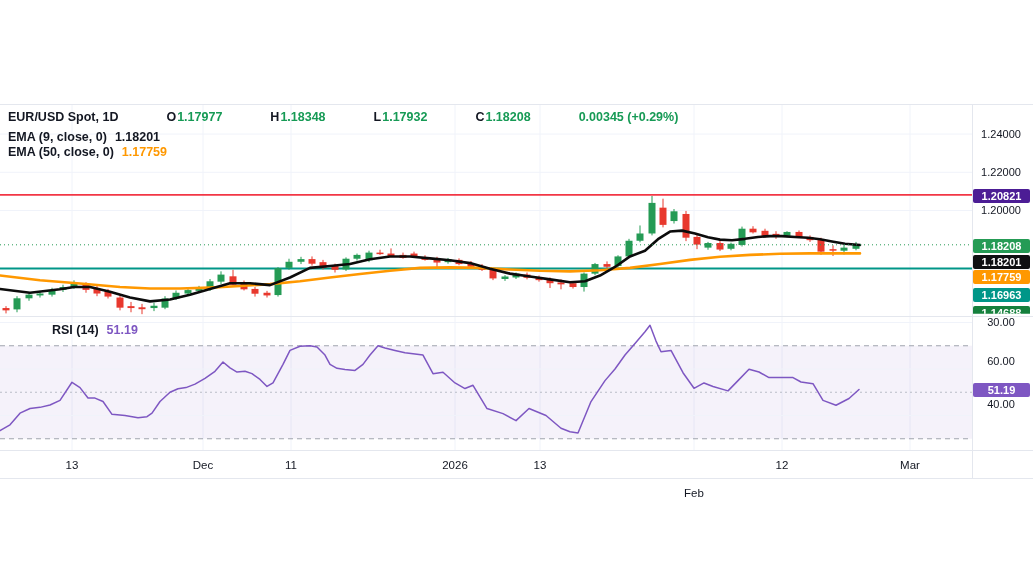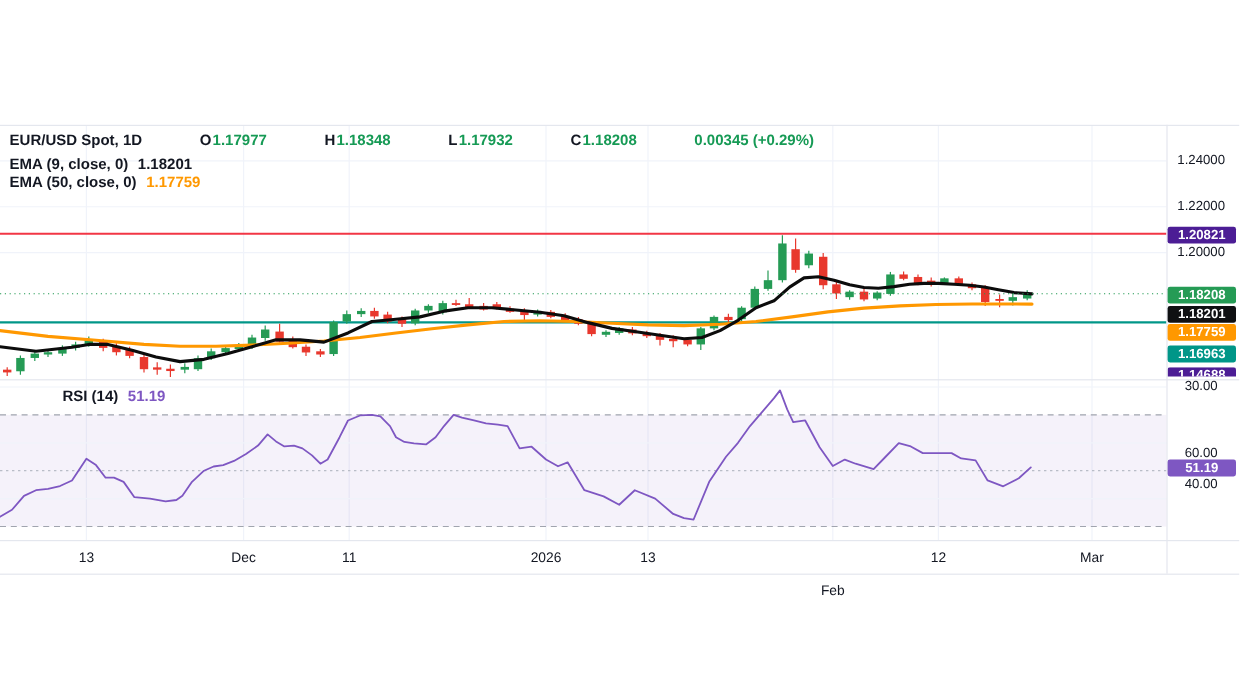--- a/index.html
+++ b/index.html
@@ -256,28 +256,28 @@
   <div class="legend-row" style="top:323px;padding-left:44px;">
     <span>RSI (14)</span>
     <span class="val-purple">51.19</span>
   </div>
 
   <div id="price-axis">
       <div class="axis-label" style="top: 128px;">1.24000</div>
       <div class="axis-label" style="top: 166px;">1.22000</div>
       <div class="axis-label" style="top: 204px;">1.20000</div>
       <div class="axis-label" style="top: 316px;">30.00</div>
-      <div class="axis-label" style="top: 372px;">60.00</div>
+      <div class="axis-label" style="top: 355px;">60.00</div>
       <div class="axis-label" style="top: 398px;">40.00</div>
       <div class="badge" style="top: 189px; background: #4c1d95;">1.20821</div>
       <div class="badge" style="top: 239px; background: rgb(37, 155, 85);">1.18208</div>
       <div class="badge" style="top: 255px; background: rgb(15, 16, 18);">1.18201</div>
       <div class="badge" style="top: 270px; background: rgb(255, 152, 0);">1.17759</div>
       <div class="badge" style="top: 288px; background: rgb(0, 150, 136);">1.16963</div>
-      <div class="badge" style="top: 306px; background: #4c1d95; clip-path: inset(0px 0px 45%);">1.14688</div>
+      <div class="badge" style="top: 306px; background: #15803d; clip-path: inset(0px 0px 45%);">1.14688</div>
       <div class="badge" style="top: 383px; background: rgb(126, 87, 194);">51.19</div>
     </div>
   <div id="time-axis">
       <div class="time-label" style="left: 72px; top: 459px;">13</div>
       <div class="time-label" style="left: 203px; top: 459px;">Dec</div>
       <div class="time-label" style="left: 291px; top: 459px;">11</div>
       <div class="time-label" style="left: 455px; top: 459px;">2026</div>
       <div class="time-label" style="left: 540px; top: 459px;">13</div>
       <div class="time-label" style="left: 694px; top: 459px; margin-top: 28px;">Feb</div>
       <div class="time-label" style="left: 782px; top: 459px;">12</div>

